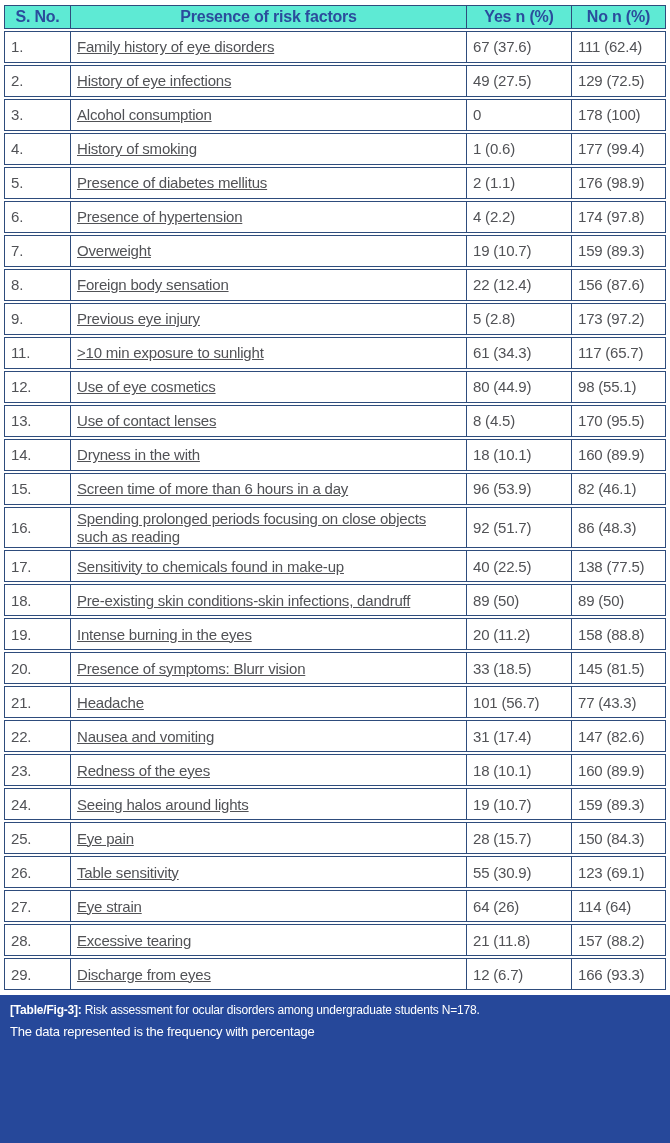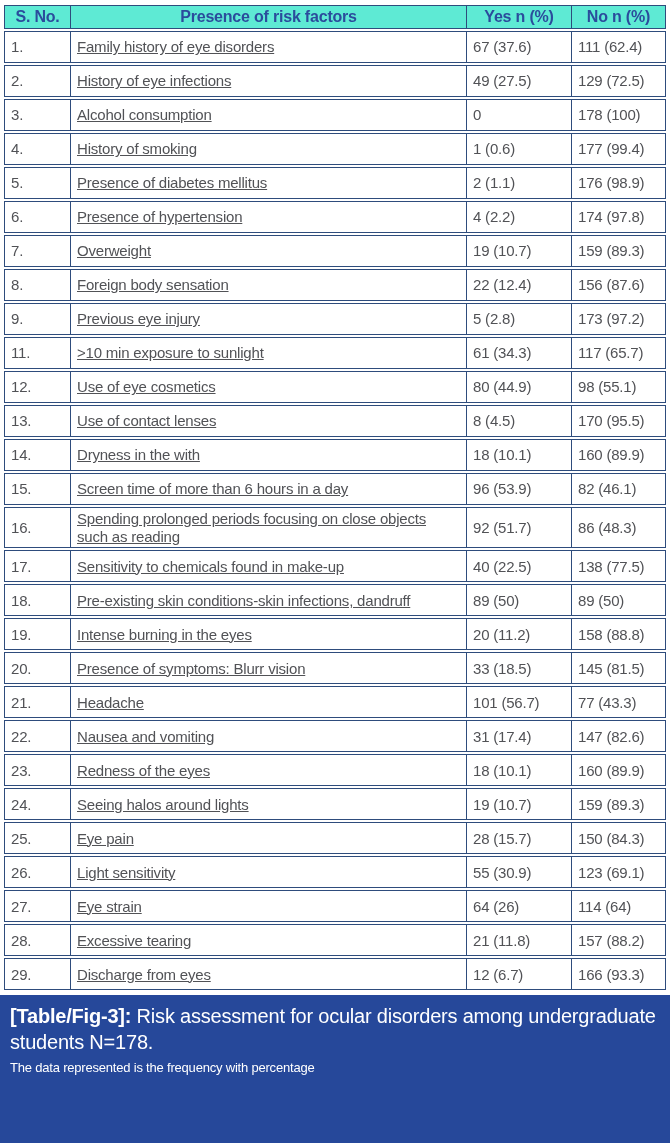--- a/index.html
+++ b/index.html
@@ -48,21 +48,21 @@
   th.sno { text-align: left; }
   td.factor { text-align: left; padding-left: 13px; padding-right: 8px; text-decoration: underline; }
   td.yes, td.no { }
   .caption {
     flex: 1;
     background: #26489a;
     color: #ffffff;
     padding: 8px 10px 8px 10px;
     margin-top: 2px;
   }
-  .caption-main { font-size: 20px; line-height: 1.3; letter-spacing: -0.2px; }
+  .caption-main { font-size: 12px; line-height: 1.3; letter-spacing: -0.2px; }
   .caption-label { font-weight: 700; }
   .caption-note { font-size: 13px; margin-top: 5px; letter-spacing: -0.2px; }
 </style>
 </head>
 <body>
 
 <div class="page">
   <div class="table-wrap">
     <table class="risk-table">
       <colgroup>
@@ -219,21 +219,21 @@
             <td class="no">159 (89.3)</td>
           </tr>
           <tr>
             <td class="sno">25.</td>
             <td class="factor">Eye pain</td>
             <td class="yes">28 (15.7)</td>
             <td class="no">150 (84.3)</td>
           </tr>
           <tr>
             <td class="sno">26.</td>
-            <td class="factor">Light sensitivity</td>
+            <td class="factor">Table sensitivity</td>
             <td class="yes">55 (30.9)</td>
             <td class="no">123 (69.1)</td>
           </tr>
           <tr>
             <td class="sno">27.</td>
             <td class="factor">Eye strain</td>
             <td class="yes">64 (26)</td>
             <td class="no">114 (64)</td>
           </tr>
           <tr>

